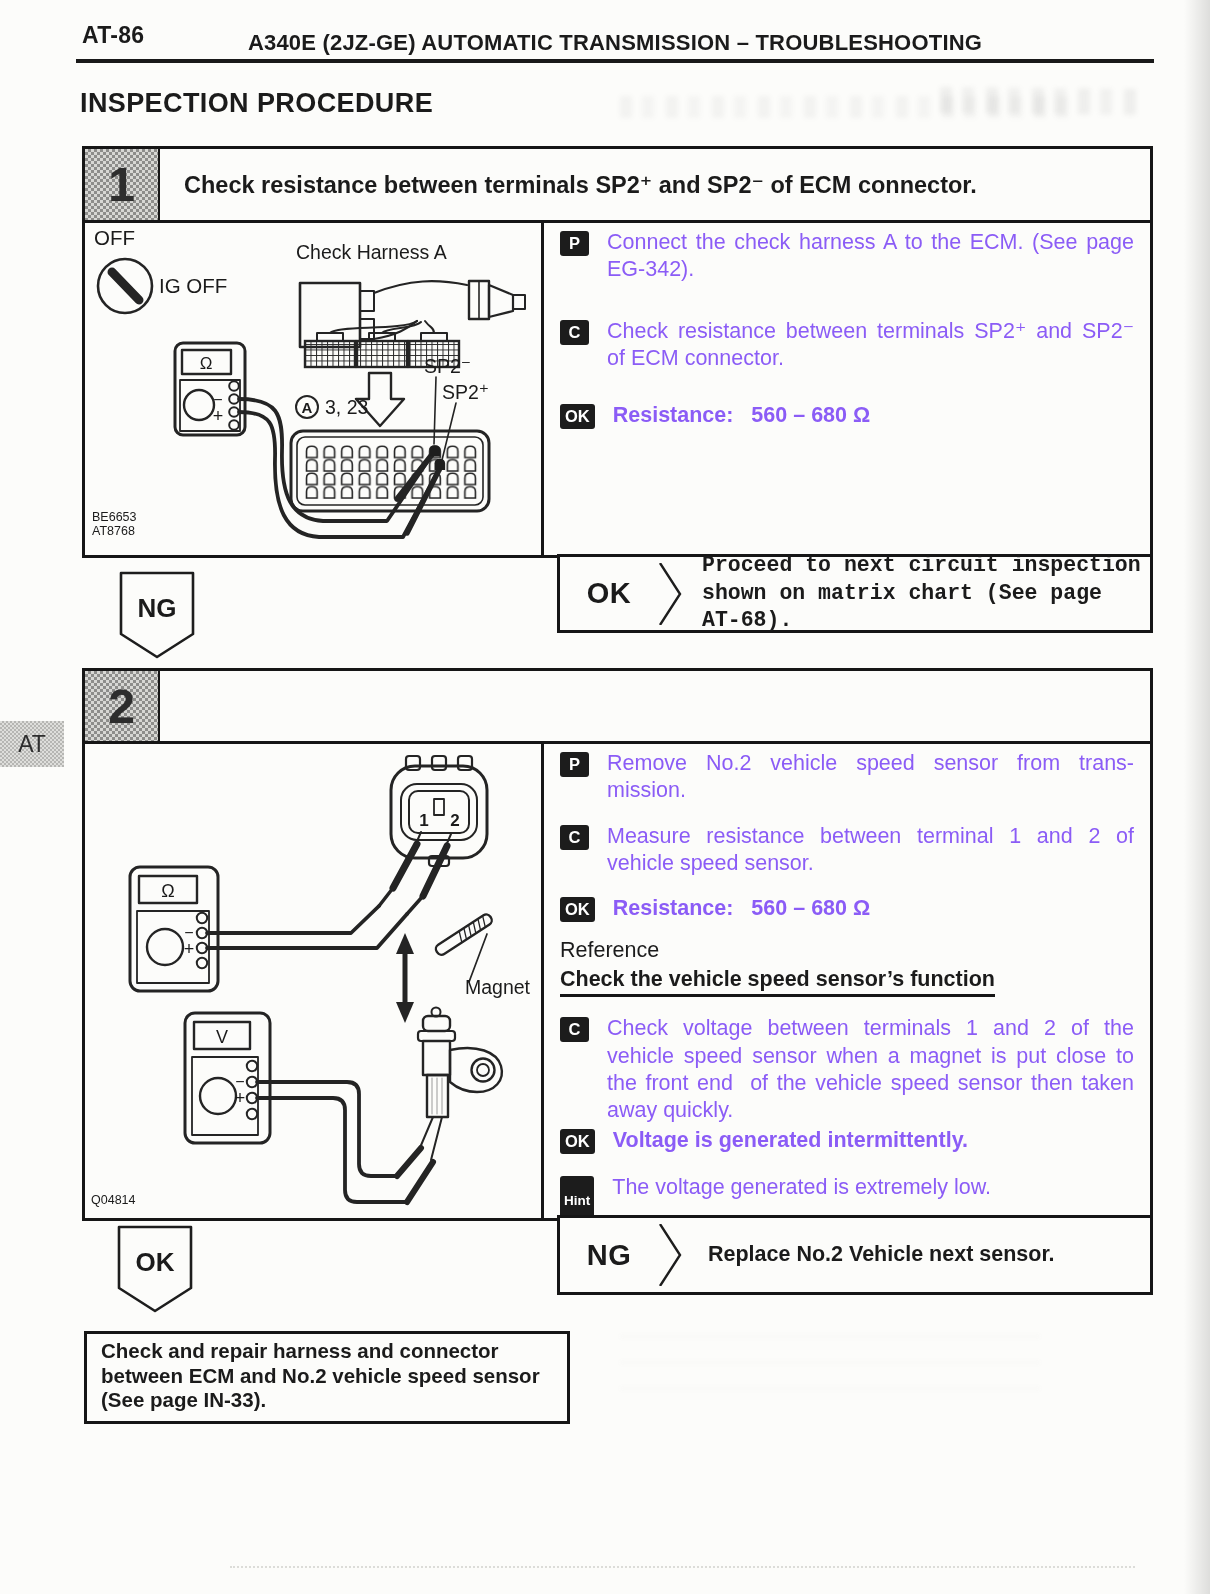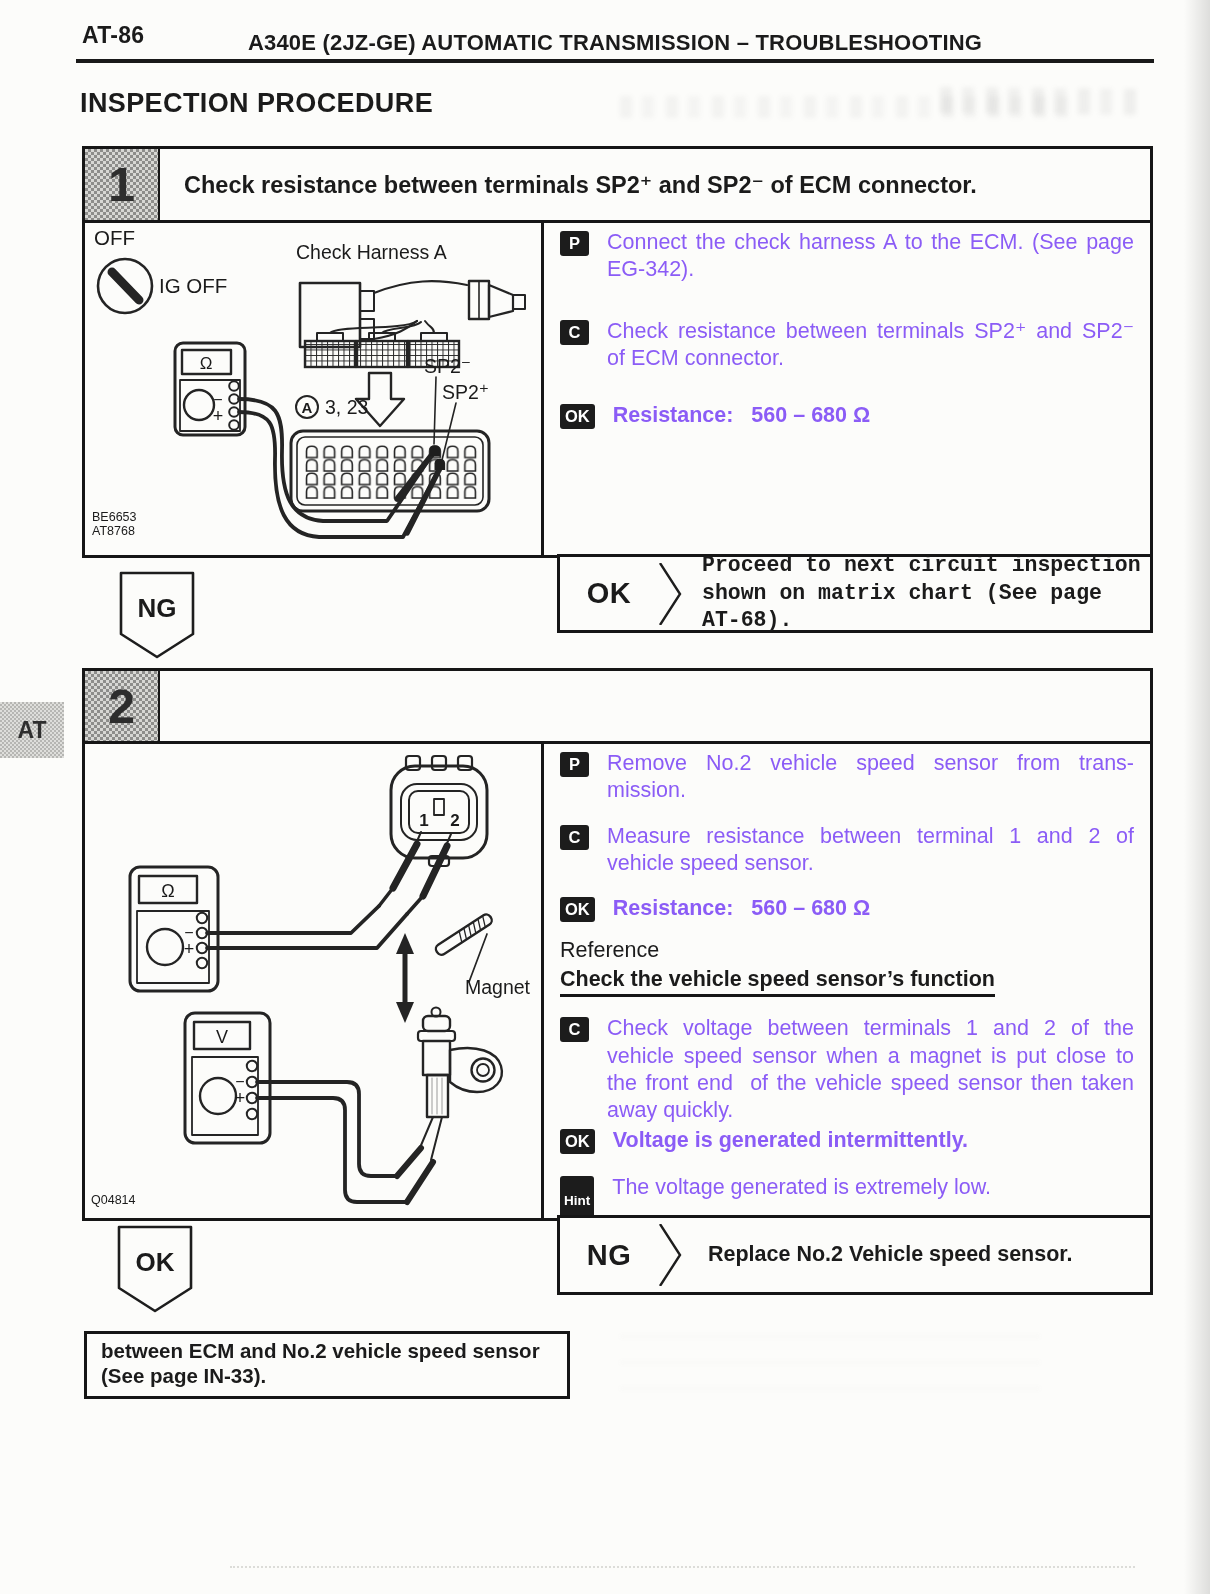--- a/index.html
+++ b/index.html
@@ -47,23 +47,23 @@
   .callout-text{font-weight:bold;font-size:21.5px;line-height:1.3;padding-left:20px;}
   .s1-ng{left:36px;top:424px;} .s1-ok{left:475px;top:408px;width:596px;height:79px;}
   .s2-ok{left:34px;top:556px;} .s2-ng{left:475px;top:547px;width:596px;height:80px;}
 
   
   .footer-note{position:absolute;left:84px;top:1331px;width:486px;border:3px solid #161616;box-sizing:border-box;
     padding:5px 12px 8px 14px;font-size:20.5px;font-weight:bold;line-height:1.2;background:#fcfcfa;}
   .footer-note span{display:block;}
 
   
-  .side-tab{position:absolute;left:0;top:702px;width:64px;height:56px;display:flex;align-items:center;justify-content:center;
+  .side-tab{position:absolute;left:0;top:721px;width:64px;height:46px;display:flex;align-items:center;justify-content:center;
     background:repeating-conic-gradient(#b6b6b3 0% 25%, #dededb 0% 50%) 0 0 / 4px 4px;
-    font-size:23px;font-weight:bold;color:#2e2e2e;}
+    font-size:23px;font-weight:normal;color:#2e2e2e;}
 
   
   .ghost{position:absolute;filter:blur(2.5px);pointer-events:none;}
   .g-streak{background:repeating-linear-gradient(90deg,#7a7a7a 0 12px,transparent 12px 22px,#909090 22px 34px,transparent 34px 46px);}
   .g-rows{background:repeating-linear-gradient(0deg,#8a8a8a 0 3px,transparent 3px 26px);}
   .scan-edge{position:absolute;top:0;right:0;width:26px;height:100%;background:linear-gradient(to right,rgba(0,0,0,0),rgba(0,0,0,.12));}
   .bottom-dots{position:absolute;left:230px;top:1566px;width:905px;border-top:2px dotted #c2c2bd;opacity:.55;}
 
   
   svg .ln{fill:none;stroke:#242424;stroke-linecap:round;stroke-linejoin:round;}
@@ -347,25 +347,26 @@
     <svg class="pointer s2-ok" viewBox="0 0 78 90">
       <polygon points="3,3 75,3 75,64 39,87 3,64" fill="#fcfcfa" stroke="#1d1d1d" stroke-width="2.6" stroke-linejoin="round"></polygon>
       <text x="39" y="47" font-size="26" font-weight="bold" text-anchor="middle">OK</text>
     </svg>
 
     <div class="callout s2-ng">
       <div class="callout-label">NG</div>
       <svg width="24" height="62" viewBox="0 0 24 62">
         <polyline points="2,0 22,31 2,62" fill="none" stroke="#1d1d1d" stroke-width="2.4"></polyline>
       </svg>
-      <div class="callout-text" style="padding-left:26px;">Replace No.2 Vehicle speed sensor.</div>
+      <div class="callout-text" style="padding-left:26px;">Replace No.2 Vehicle next sensor.</div>
     </div>
   </div>
 
   <div class="footer-note">
+    <span>Check and repair harness and connector</span>
     <span>between ECM and No.2 vehicle speed sensor</span>
     <span>(See page IN-33).</span>
   </div>
 
   <div class="side-tab">AT</div>
 
   <div class="bottom-dots"></div>
   <div class="scan-edge"></div>
 </div>
 

